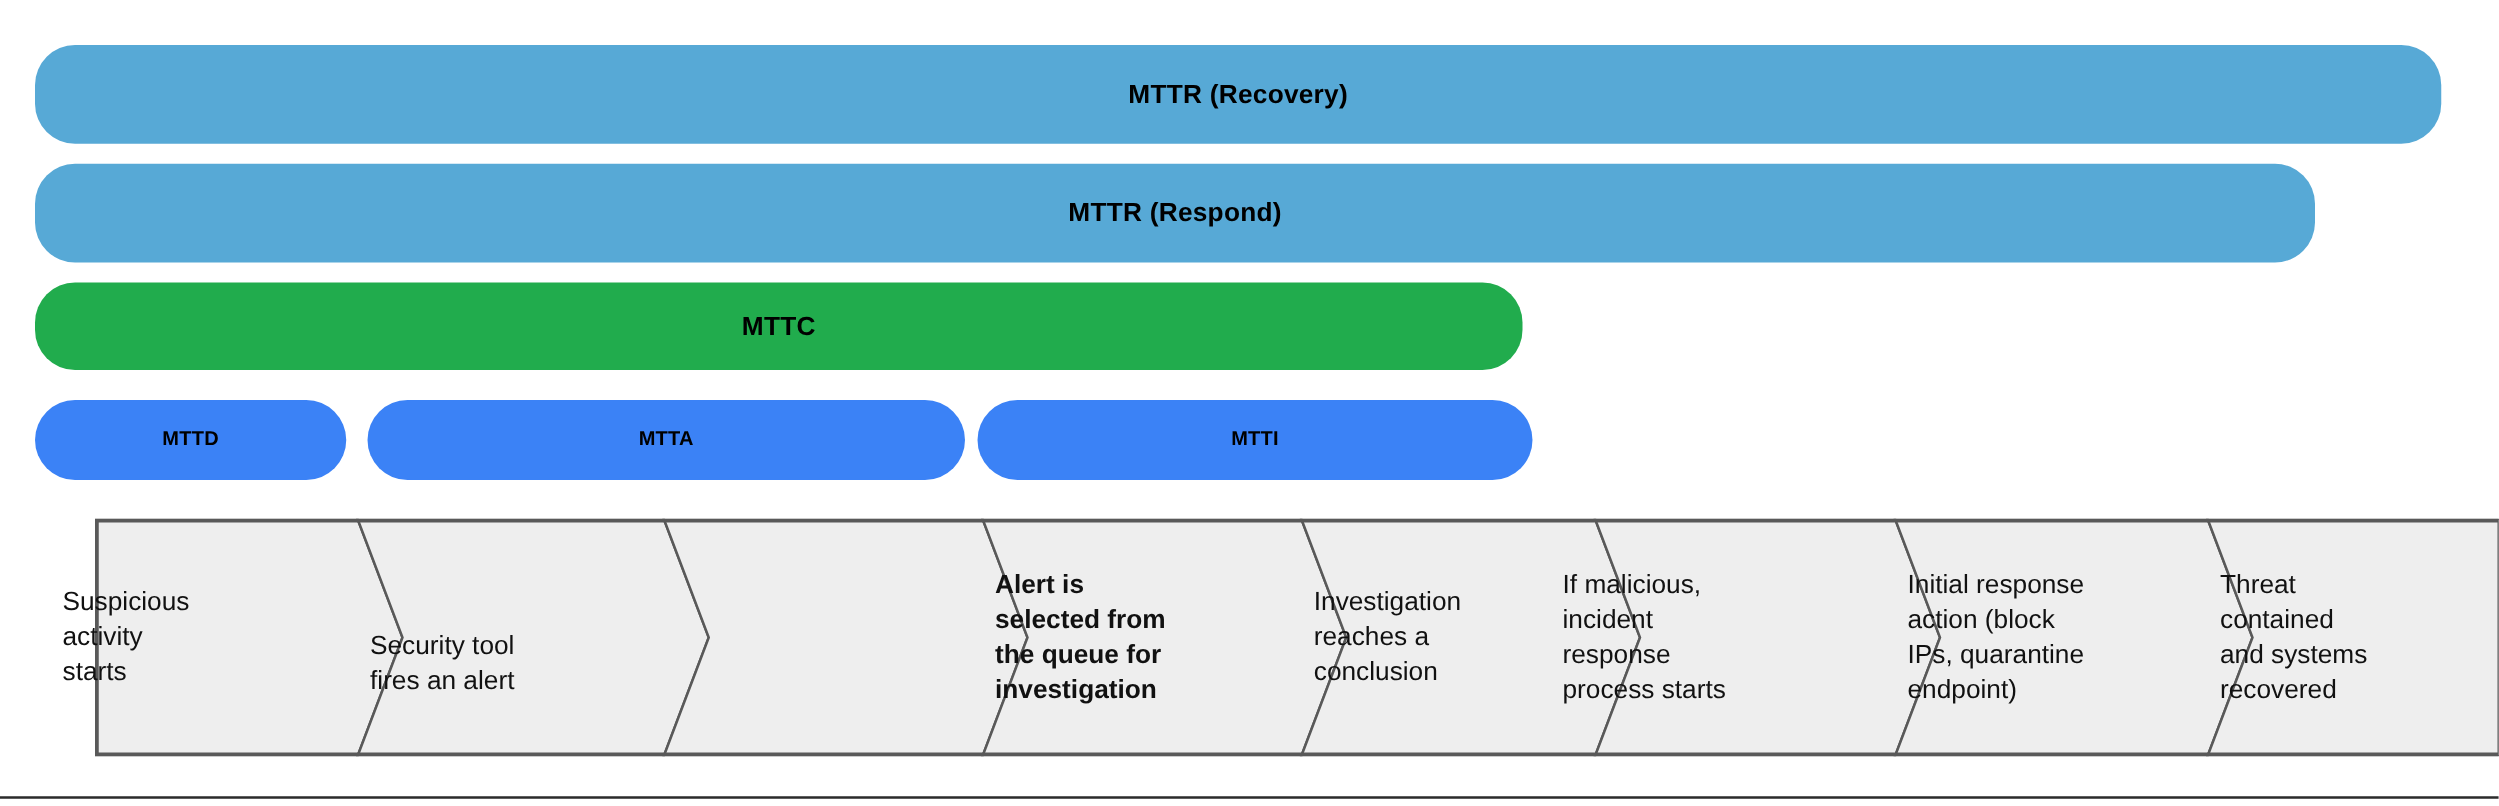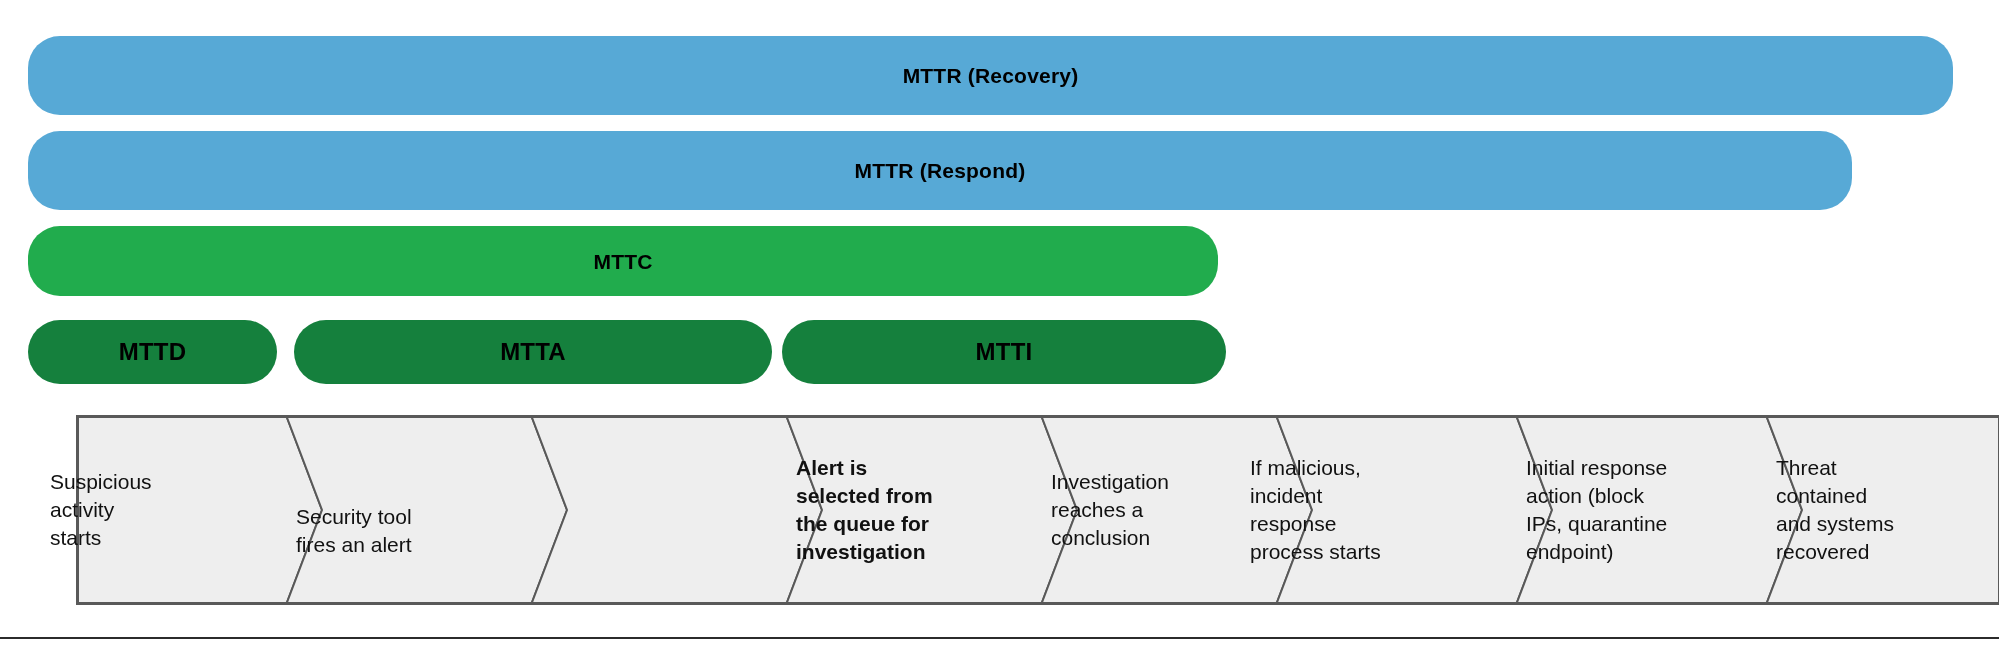--- a/index.html
+++ b/index.html
@@ -62,22 +62,22 @@
     top: 226px;
     width: 1190px;
     height: 70px;
     background: #21ac4d;
     font-size: 21px;
   }
 
   .bar-small {
     top: 320px;
     height: 64px;
-    background: #15803d;
-    font-size: 24px;
+    background: #3b82f6;
+    font-size: 16px;
   }
   .bar-mttd { left: 28px;  width: 249px; }
   .bar-mtta { left: 294px; width: 478px; }
   .bar-mtti { left: 782px; width: 444px; }
 
   
   #flow {
     position: absolute;
     left: 28px;
     top: 415px;

